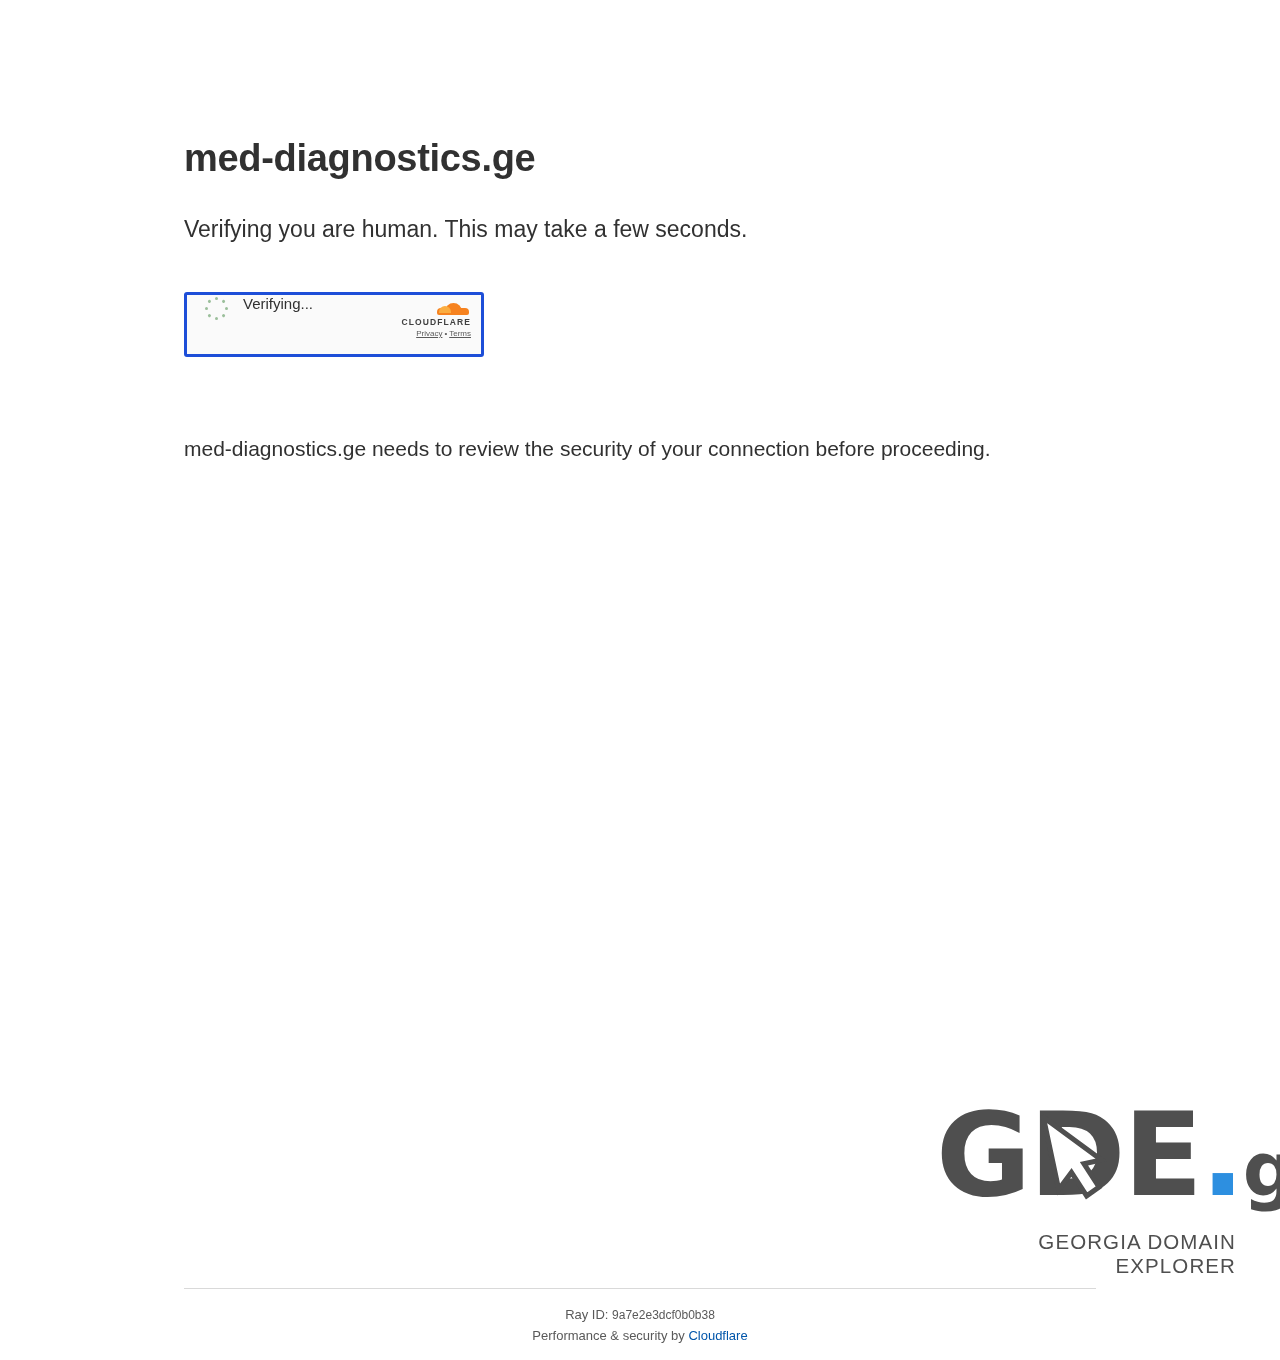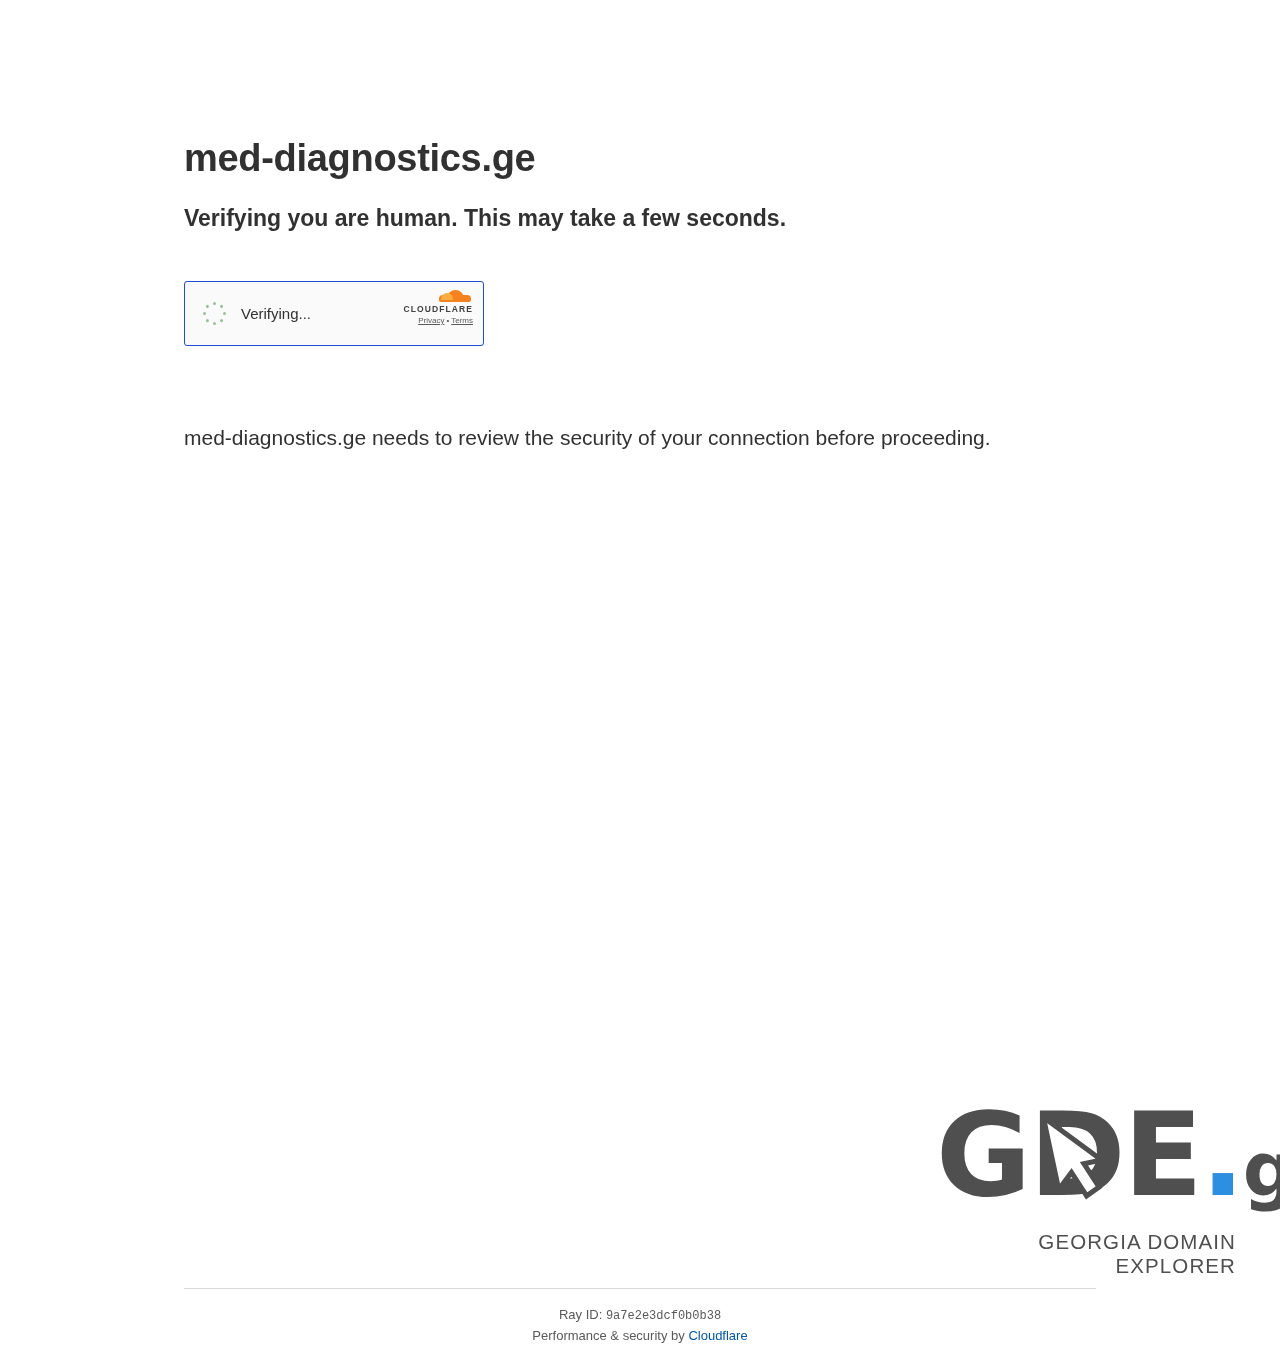--- a/index.html
+++ b/index.html
@@ -28,34 +28,34 @@
     font-size: 38px;
     font-weight: bold;
     line-height: 1.2;
     margin: 0;
     padding-top: 134px;
     letter-spacing: -0.3px;
     color: #313131;
   }
   .subtitle {
     font-size: 23px;
-    font-weight: bold;
-    margin: 22px 0 0 0;
+    font-weight: normal;
+    margin: 33px 0 0 0;
     line-height: 1.3;
     color: #313131;
   }
   .cf-widget {
     margin-top: 48px;
     width: 300px;
     height: 65px;
-    border: 1px solid #1d4ed8;
+    border: 3px solid #1d4ed8;
     border-radius: 3px;
     background: #fafafa;
     display: flex;
-    align-items: center;
+    align-items: flex-start;
     padding: 0 10px;
     position: relative;
   }
   .spinner {
     width: 26px;
     height: 26px;
     position: relative;
     flex: 0 0 26px;
     margin-left: 6px;
   }
@@ -183,21 +183,21 @@
     border-top: 1px solid #d9d9d9;
     padding-top: 16px;
     text-align: center;
   }
   .ray {
     font-size: 13px;
     color: #595959;
     line-height: 1.6;
   }
   .ray .rayid {
-    font-family: Liberation Mono, monospace;
+    font-family: Liberation Sans, sans-serif;
     font-size: 12px;
   }
   .perf {
     font-size: 13px;
     color: #595959;
     margin-top: 2px;
   }
   .perf a {
     color: #0055aa;
     text-decoration: none;

